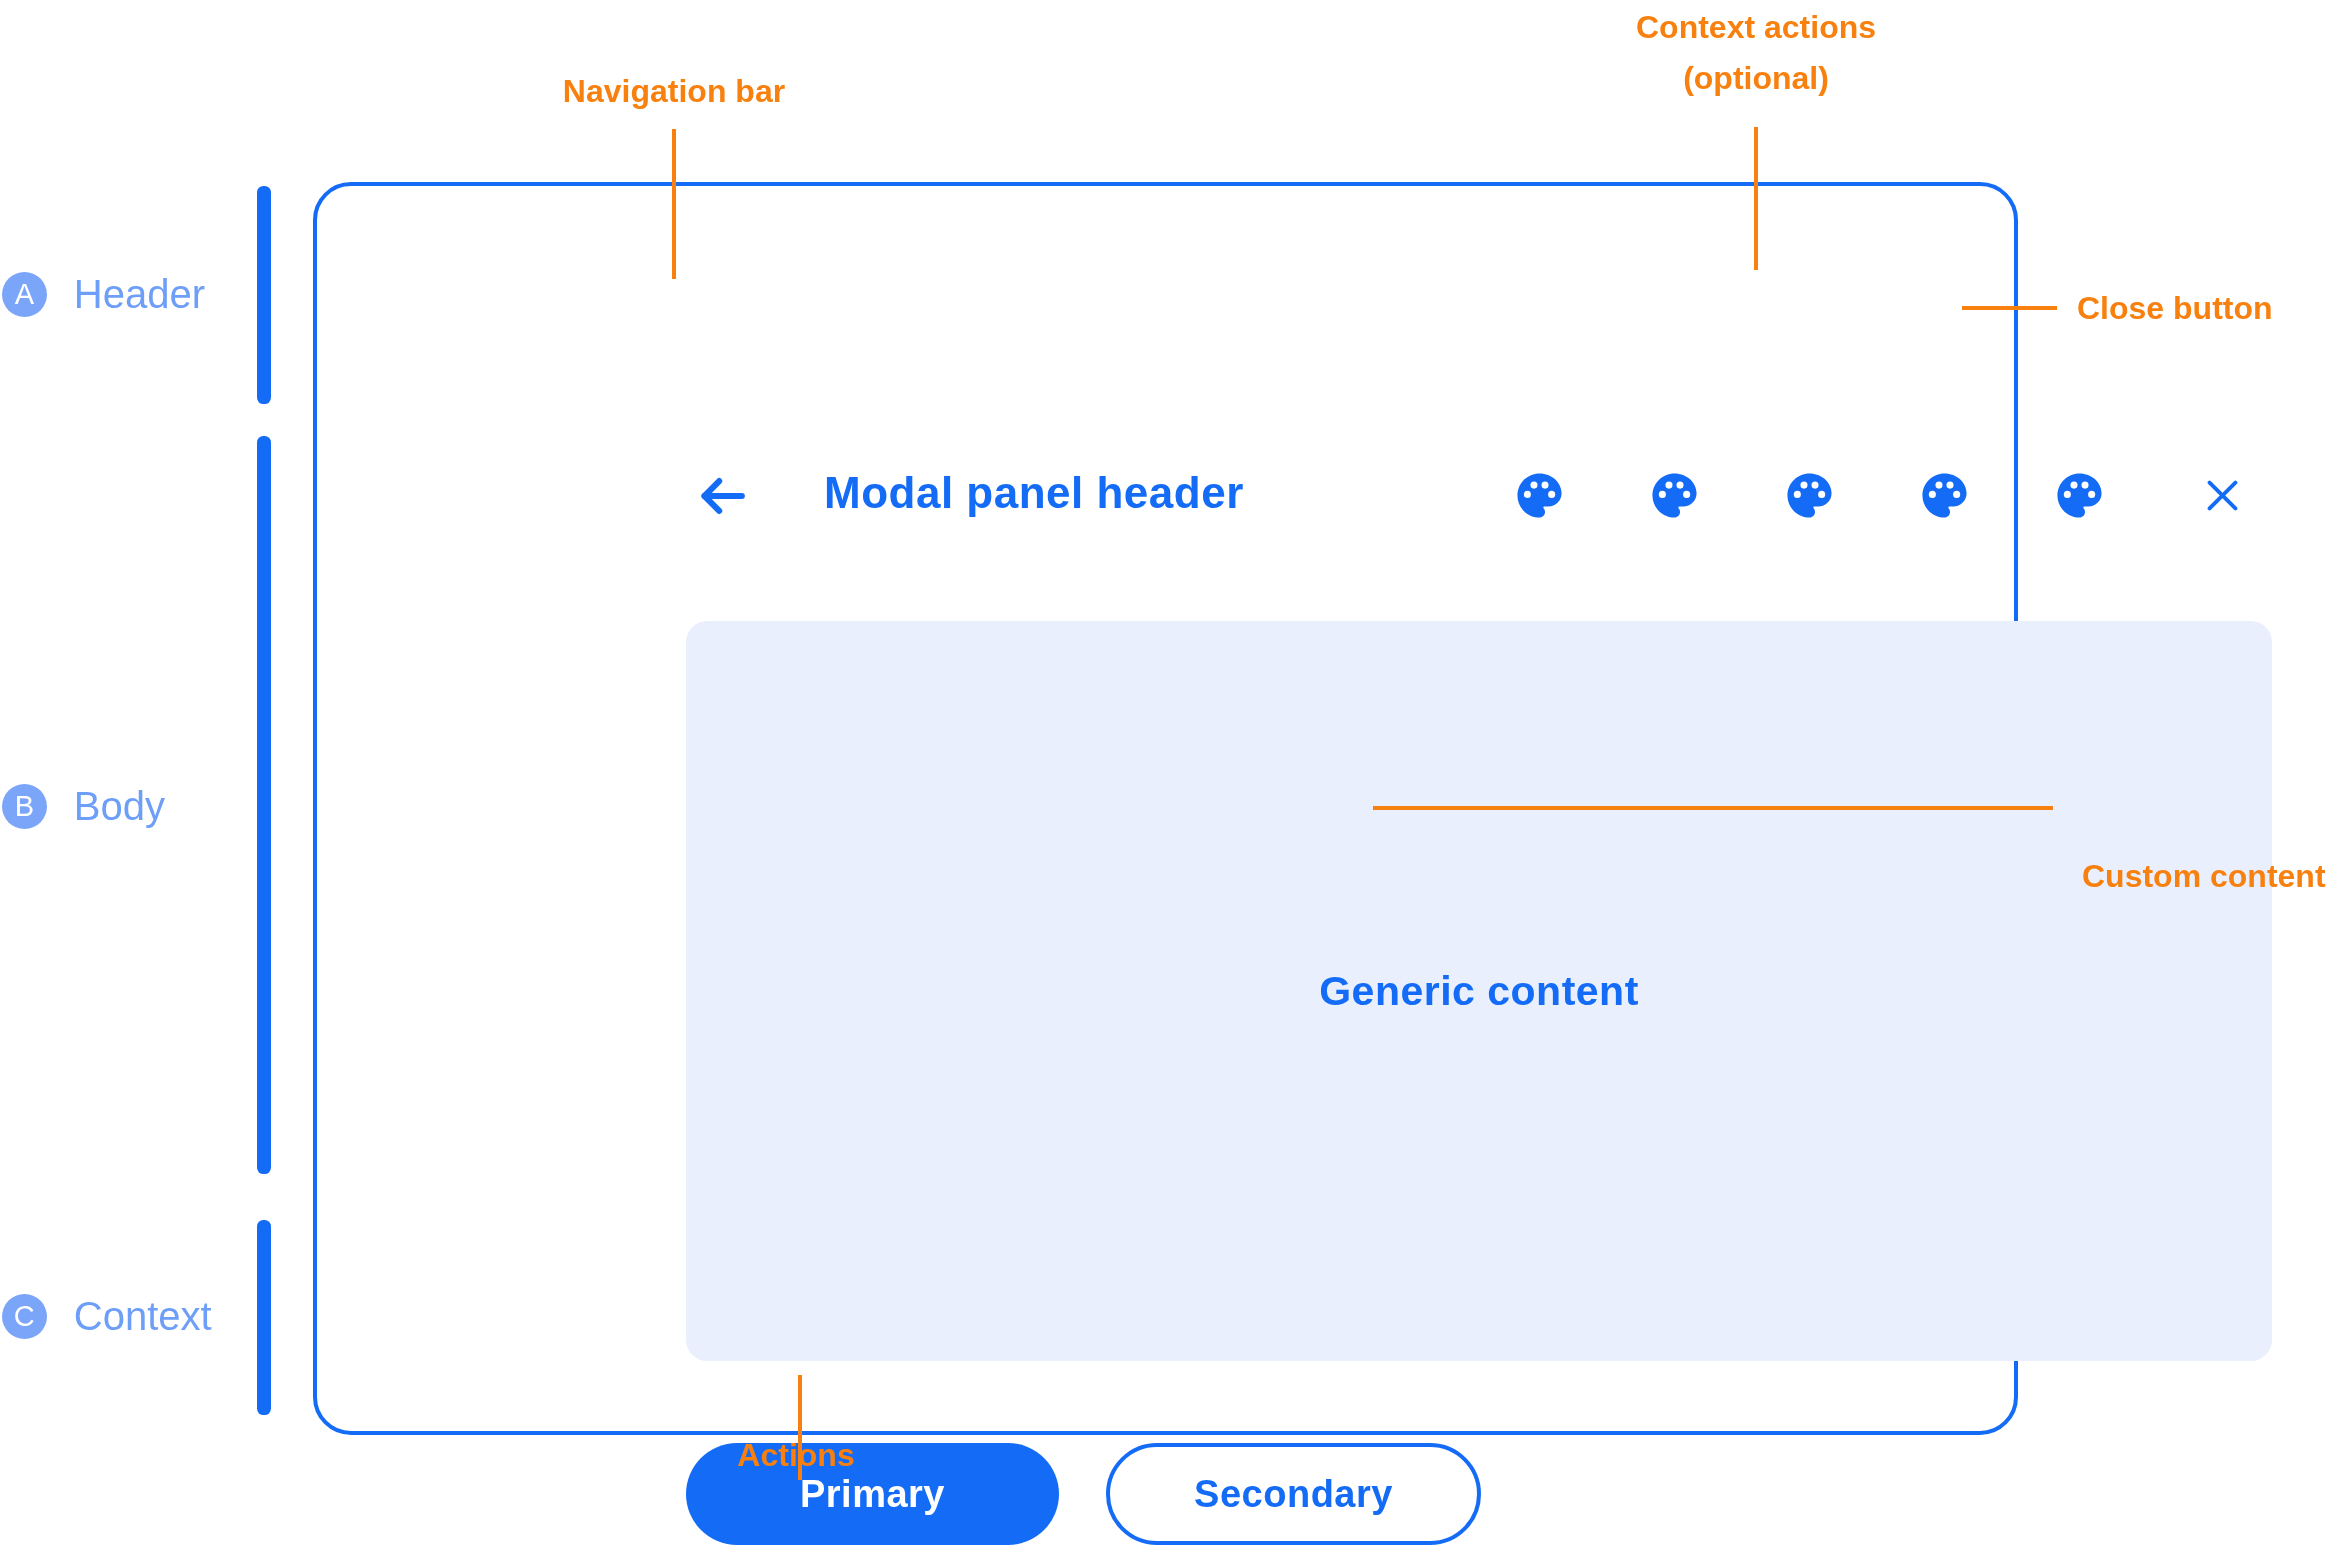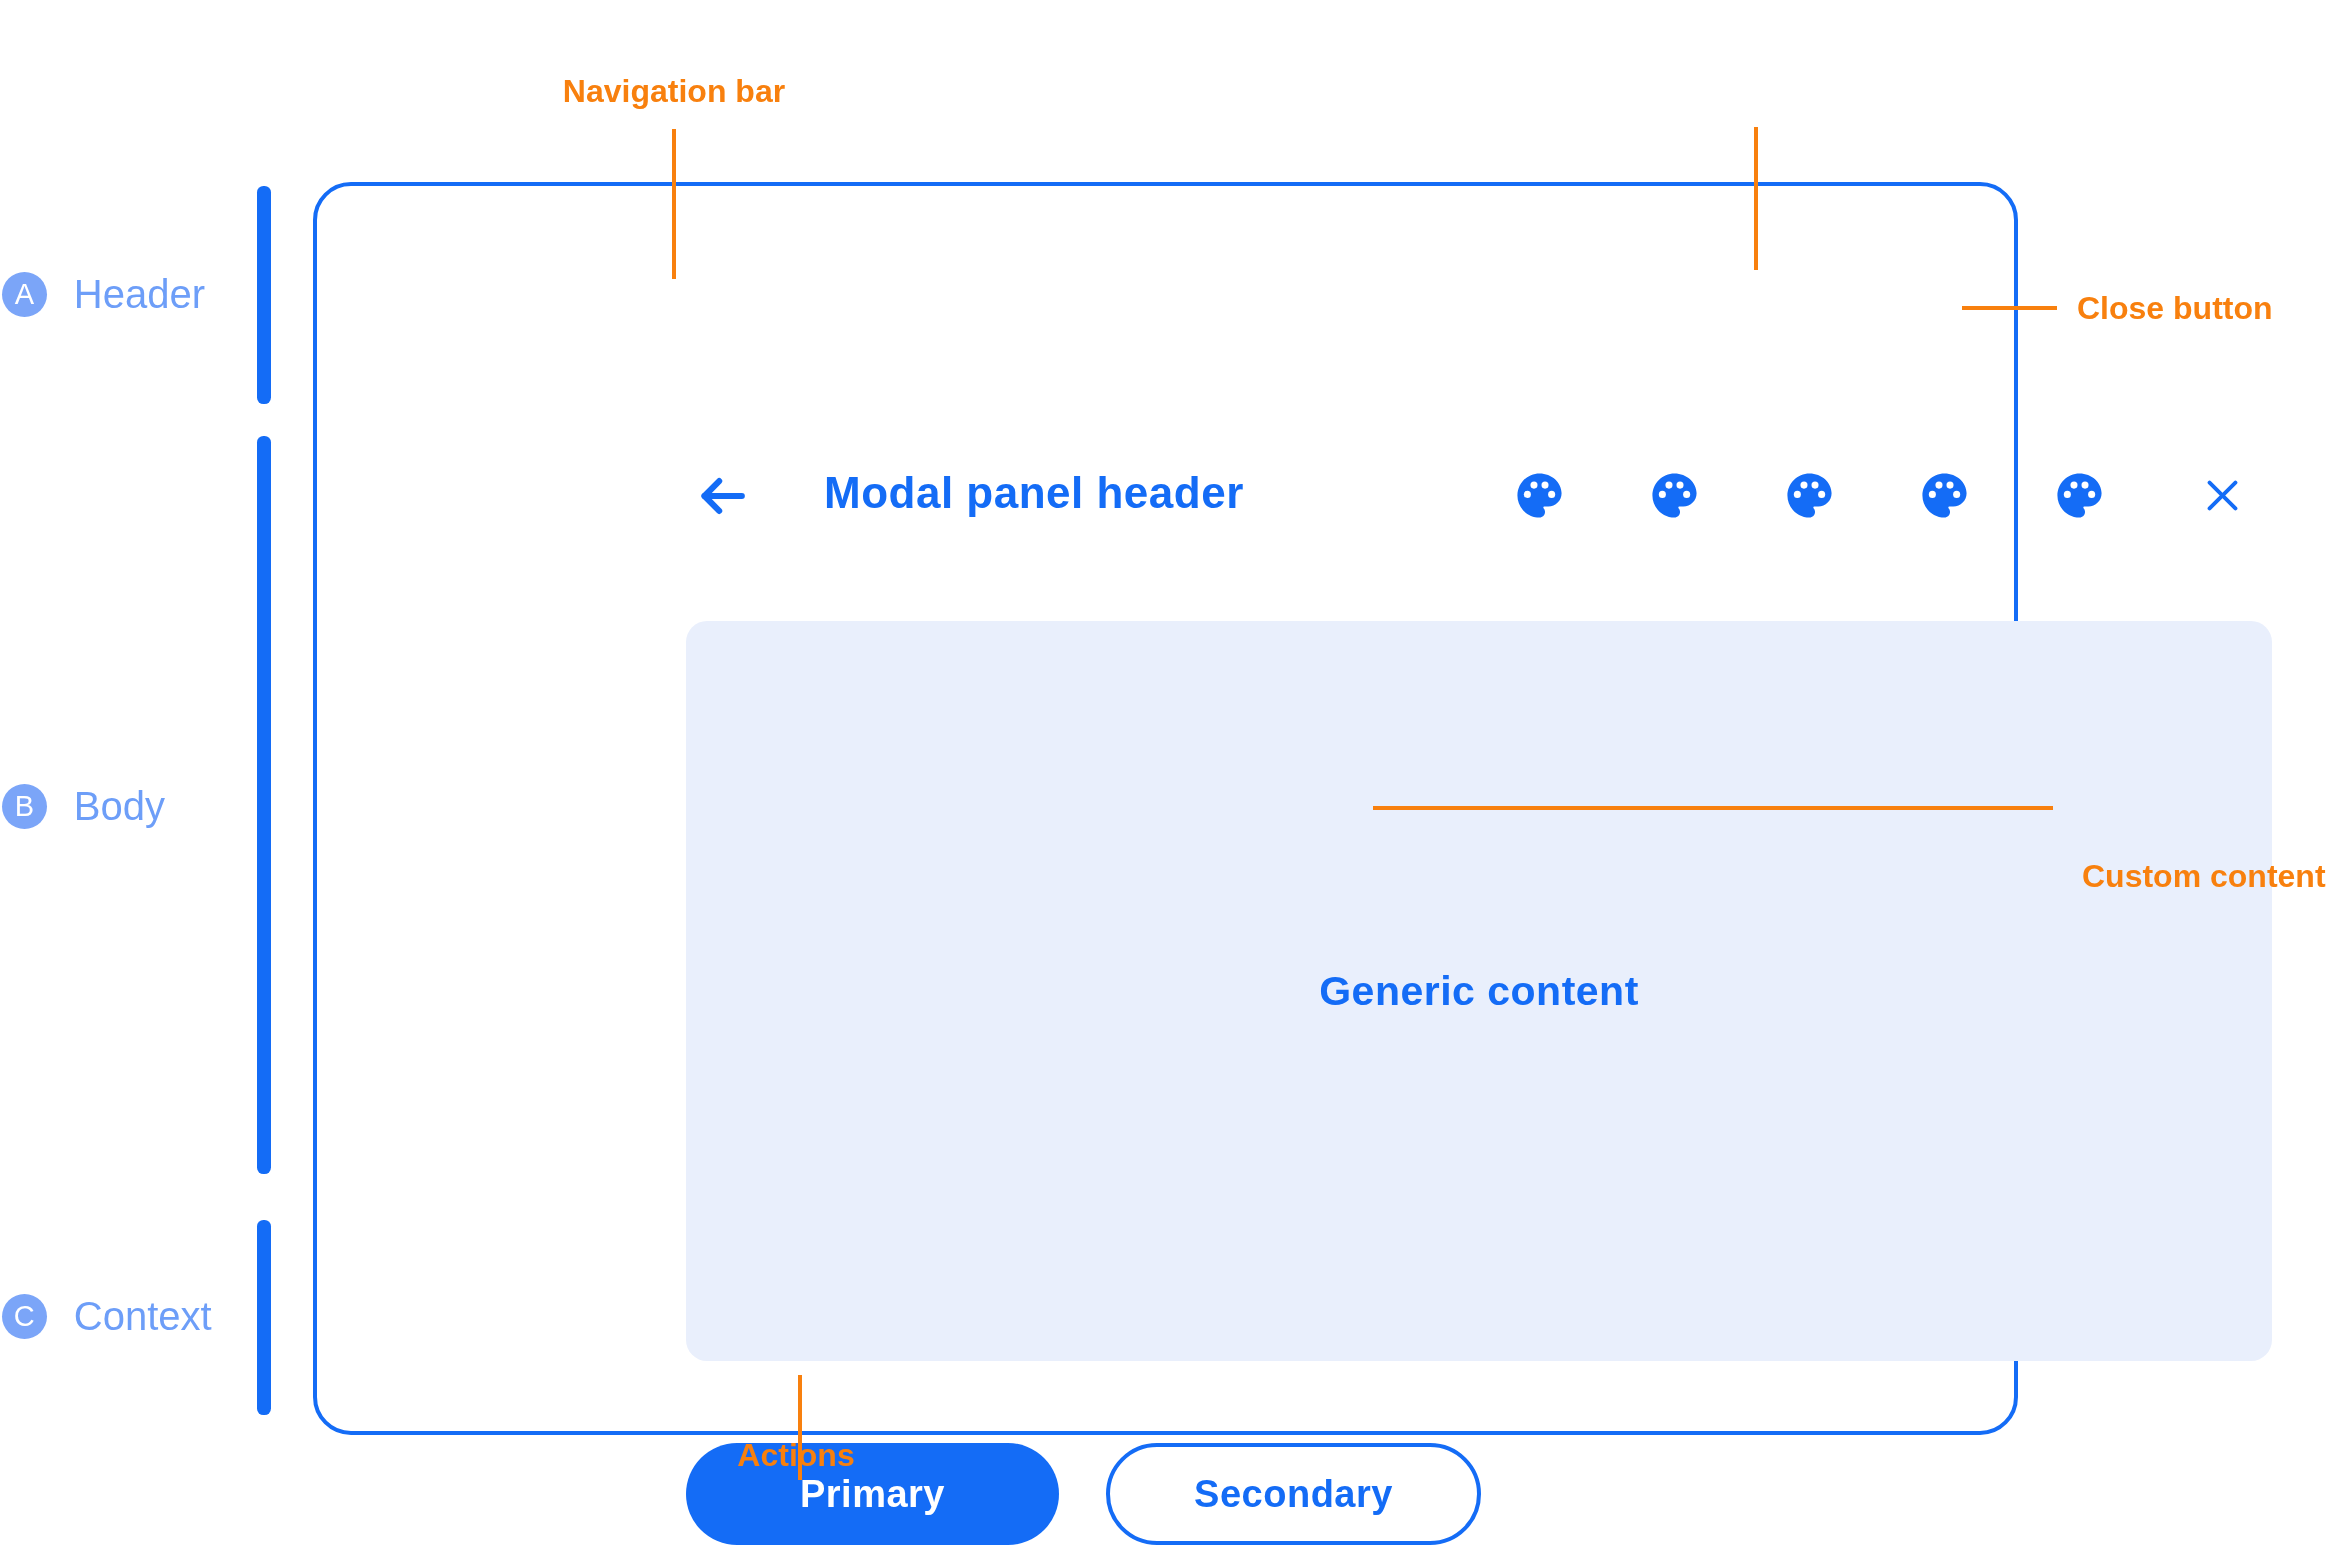--- a/index.html
+++ b/index.html
@@ -178,20 +178,24 @@
       <span id="generic-content">Generic content</span>
     </div>
 
     <button class="pill" id="primary-btn">Primary</button>
     <button class="pill" id="secondary-btn">Secondary</button>
   </div>
 
   <div class="ann ann-center" id="ann-nav-label">Navigation bar</div>
   <div class="vline" id="ann-nav-line"></div>
 
+  <div class="ann ann-center ann-stack" id="ann-ctx-label">
+    <div>Context actions</div>
+    <div>(optional)</div>
+  </div>
   <div class="vline" id="ann-ctx-line"></div>
 
   <div class="hline" id="ann-close-line"></div>
   <div class="ann" id="ann-close-label">Close button</div>
 
   <div class="hline" id="ann-custom-line"></div>
   <div class="ann" id="ann-custom-label">Custom content</div>
 
   <div class="vline" id="ann-actions-line"></div>
   <div class="ann ann-center" id="ann-actions-label">Actions</div>

